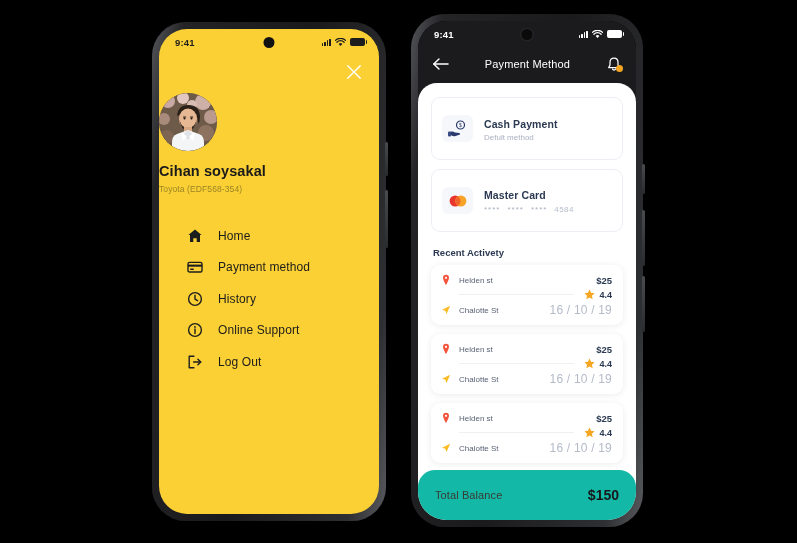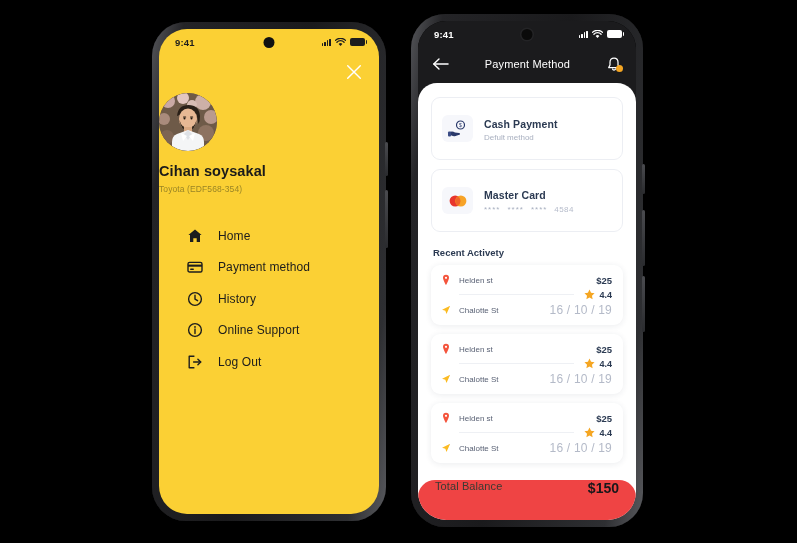--- a/index.html
+++ b/index.html
@@ -297,24 +297,25 @@
     margin-right: 10px;
   }
   .act-rating { display: flex; align-items: center; gap: 4px; }
   .act-rating-val { font-size: 9px; font-weight: bold; color: #2b3a52; }
   .act-date { font-size: 12px; color: #b4bac8; letter-spacing: .2px; }
   .pin-icon, .nav-icon { width: 10px; height: 12px; flex: 0 0 10px; }
 
   .balance-bar {
     position: absolute;
     left: 0; right: 0; bottom: 0;
-    background: #ef4444;
+    background: #14b8a6;
     border-radius: 17px 17px 0 0;
-    height: 40px;
-    display: flex;
+    height: 50px;
+    display: flex;
+    align-items: center;
     justify-content: space-between;
     padding: 0 17px;
     box-sizing: border-box;
   }
   .balance-label { font-size: 11px; color: #3a3a33; letter-spacing: .1px; }
   .balance-value { font-size: 14px; font-weight: bold; color: #17171a; }
 </style>
 </head>
 <body>
 

